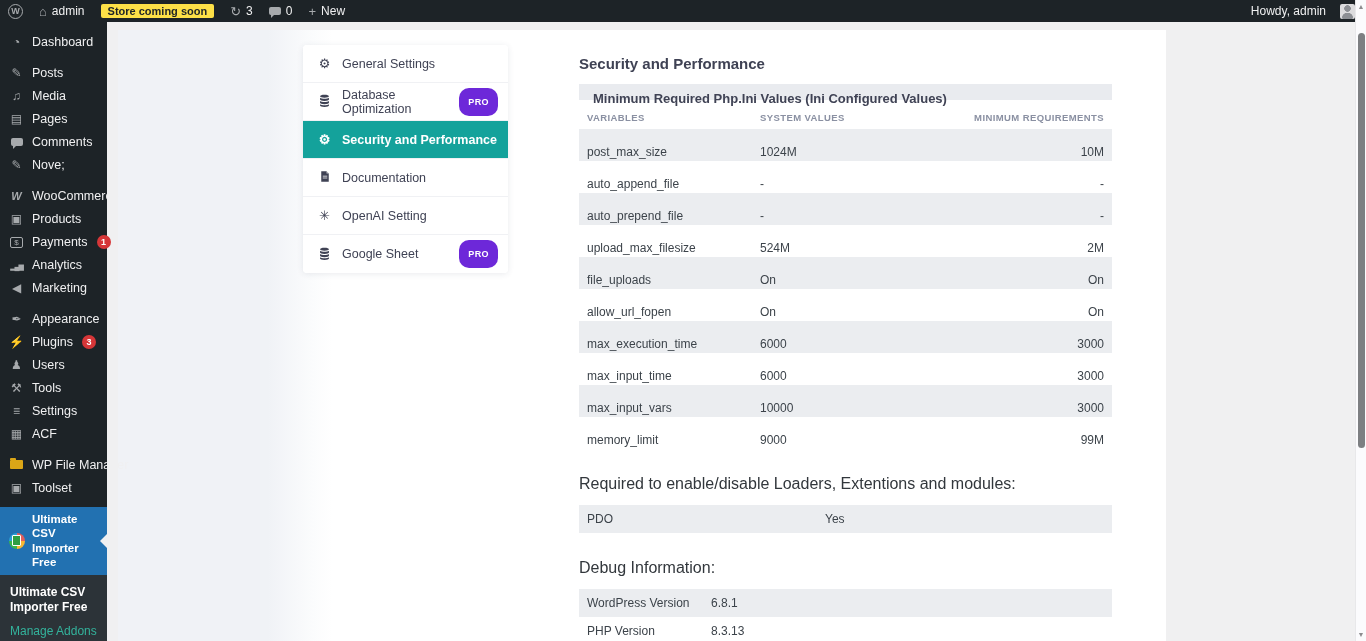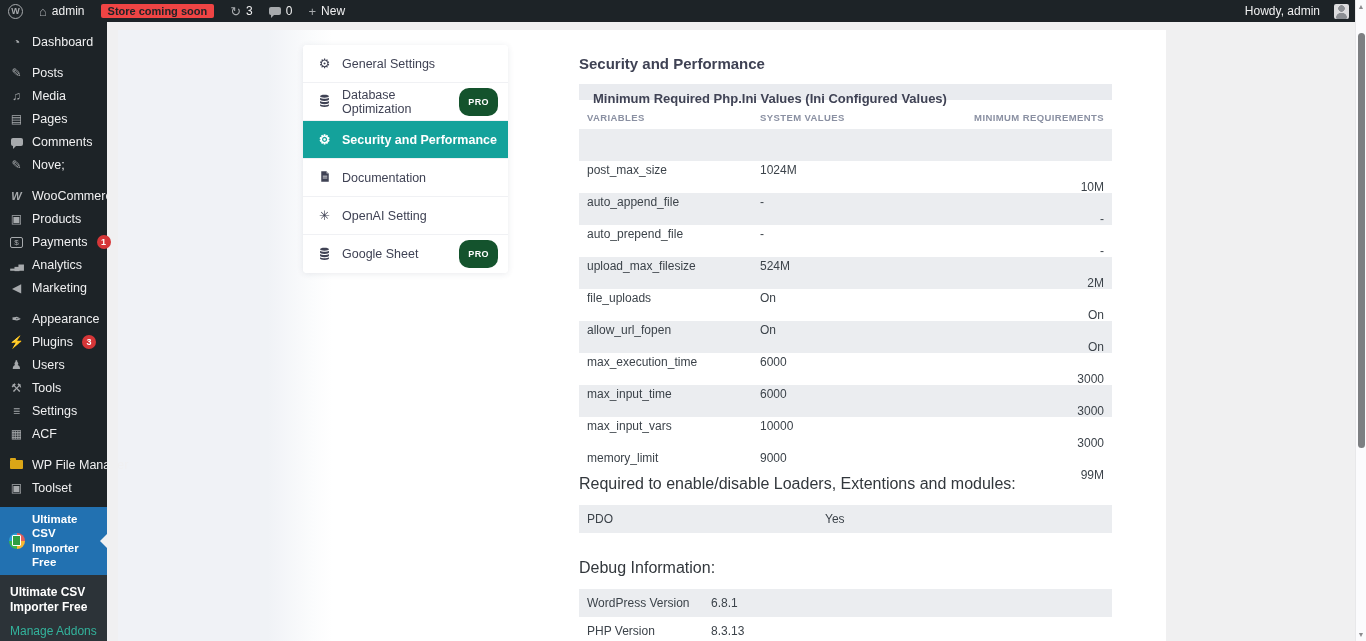--- a/index.html
+++ b/index.html
@@ -7,24 +7,24 @@
     font-family:"Liberation Sans", sans-serif; }
 
   
   .adminbar { position:absolute; left:0; top:0; width:1355px; height:22px;
     background:#1d2327; color:#f0f0f1; display:flex; align-items:center;
     font-size:12px; z-index:30; }
   .ab-item { display:flex; align-items:center; gap:5px; padding:0 8px; height:22px; cursor:pointer; }
   .ab-ic { color:#a7aaad; font-size:13px; line-height:1; }
   .wp-logo { width:15px; height:15px; border:1.5px solid #a7aaad; border-radius:50%;
     display:flex; align-items:center; justify-content:center; font-size:9px; font-weight:bold; color:#a7aaad; }
-  .store-pill { background:#ef4444; color:#1d2327; font-size:11px; padding:1px 7px;
+  .store-pill { background:#fde047; color:#1d2327; font-size:11px; padding:1px 7px;
     border-radius:2px; font-weight:bold; }
   .ab-count { font-size:12px; color:#f0f0f1; }
-  .ab-right { margin-left:auto; display:flex; align-items:center; gap:6px; padding-right:6px; }
+  .ab-right { margin-left:auto; display:flex; align-items:center; gap:6px; padding-right:0; }
   .avatar { width:15px; height:15px; border-radius:2px; background:
     radial-gradient(circle at 50% 30%, #8c8f94 0 3px, rgba(0,0,0,0) 3.6px),
     radial-gradient(ellipse 6px 5px at 50% 88%, #8c8f94 0 5px, rgba(0,0,0,0) 5.6px), #dcdcde; }
   .bubble { position:relative; width:12px; height:8px; background:#a7aaad; border-radius:2px; display:inline-block; }
   .bubble::after { content:""; position:absolute; left:2px; bottom:-3px;
     border-left:3px solid #a7aaad; border-bottom:3px solid rgba(0,0,0,0); }
 
   
   .sidebar { position:absolute; left:0; top:22px; width:107px; height:619px;
     background:#1d2327; color:#f0f0f1; font-size:13px; padding-top:8px; z-index:20; }
@@ -68,35 +68,35 @@
 
   .tabs { position:absolute; left:185px; top:15px; width:205px; background:#fff;
     border-radius:4px; box-shadow:0 1px 6px rgba(40,50,80,.10); }
   .tab { height:38px; display:flex; align-items:center; gap:10px; padding:0 10px 0 14px;
     font-size:12.5px; color:#3f4254; border-bottom:1px solid #f0f1f4; cursor:pointer; background:#fff; }
   .tab:first-child { border-radius:4px 4px 0 0; }
   .tab:last-child { border-bottom:none; border-radius:0 0 4px 4px; }
   .tab .t-ic { width:15px; text-align:center; font-size:13px; line-height:1; color:#3f4254; flex:0 0 15px; }
   .tab.active { background:#14a29b; color:#fff; font-weight:bold; }
   .tab.active .t-ic { color:#fff; }
-  .pro-badge { margin-left:auto; background:#14532d; color:#fff; font-size:9px; font-weight:bold;
+  .pro-badge { margin-left:auto; background:#6d28d9; color:#fff; font-size:9px; font-weight:bold;
     padding:9px 9px; border-radius:10px; letter-spacing:.4px; }
 
   .main { position:absolute; left:461px; top:0; width:533px; }
   .page-title { margin-top:25px; font-size:15px; font-weight:bold; color:#3f4254; }
   .section-bar { margin-top:12px; height:16px; line-height:30px; padding:0 14px;
     background:#e9ebef; font-size:13px; font-weight:bold; color:#3f4254; }
   .thead { display:grid; grid-template-columns:173px 1fr auto; align-items:center;
     height:24px; padding:0 8px; margin-top:5px; }
   .thead span { font-size:9.5px; font-weight:bold; color:#8a90a2; letter-spacing:.4px; }
   .thead span:last-child { text-align:right; }
   .trow { display:grid; grid-template-columns:173px 1fr auto; align-items:center;
     height:20px; padding:16px 8px; font-size:12px; color:#3c434a; }
   .trow:nth-child(odd) { background:#ebedf0; }
-  .trow span:last-child { text-align:right;margin-top:35px; }
+  .trow span:last-child { text-align:right; }
 
   .plain-label { margin-top:26px; font-size:16px; color:#32373c; }
   .mini { margin-top:12px; }
   .mrow { display:grid; align-items:center; height:28px; padding:0 8px; font-size:12px; color:#3c434a; }
   .mini-loaders .mrow { grid-template-columns:238px 1fr; }
   .mini-debug .mrow { grid-template-columns:124px 1fr; }
   .mrow:nth-child(odd) { background:#ebedf0; }
 
   
   .scrollbar { position:absolute; right:0; top:0; width:11px; height:641px;

